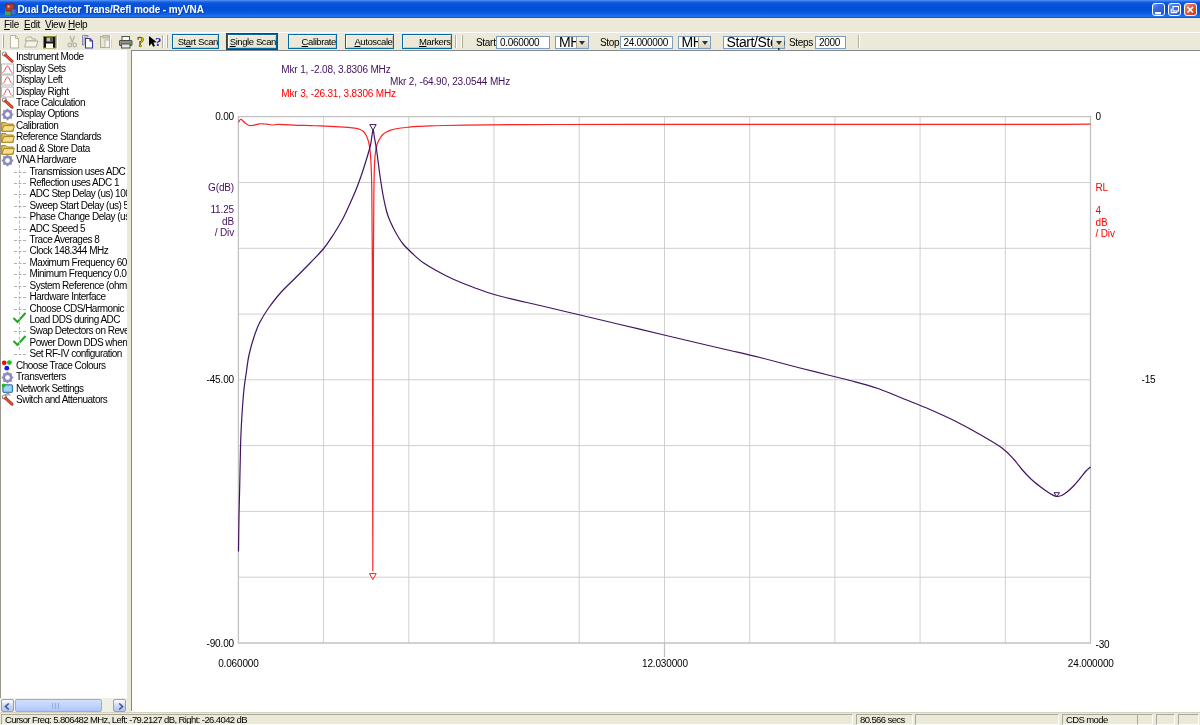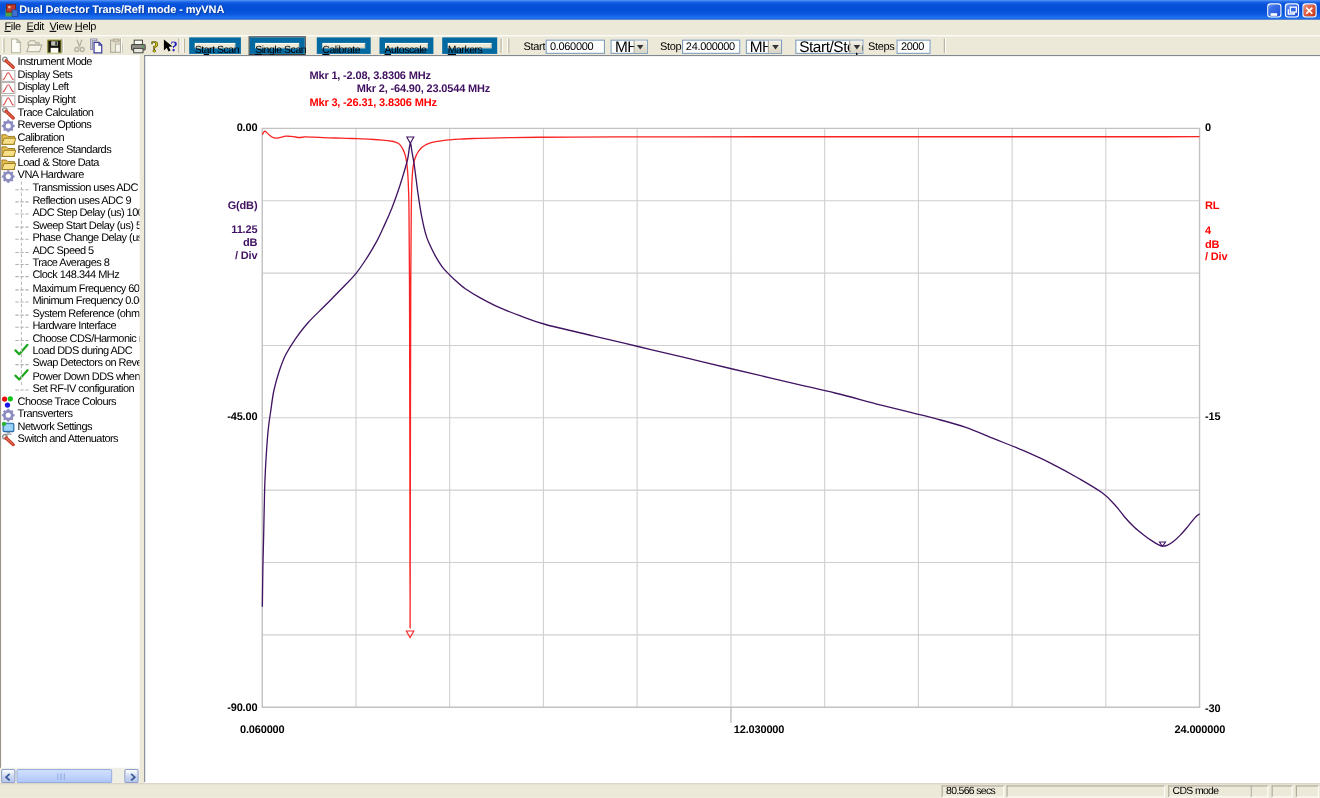--- a/index.html
+++ b/index.html
@@ -5,44 +5,44 @@
  font-family:"Liberation Sans",sans-serif;font-size:10px;color:#000}
 .abs{position:absolute}
 #titlebar{position:absolute;left:0;top:0;width:1200px;height:18px;
  background:linear-gradient(180deg,#5a96f8 0%,#2b74ec 7%,#0d56dd 16%,#0550d6 32%,#0450d5 52%,#0a56dd 68%,#1363e8 80%,#2173f3 90%,#1a67e0 95%,#0c4ab8 100%);}
 #title-text{position:absolute;left:17.5px;top:1.5px;height:16px;line-height:16px;color:#fff;
  font-size:10px;font-weight:bold;letter-spacing:-0.1px;text-shadow:1px 1px 1px #1040a0;}
 #menubar{position:absolute;left:0;top:18px;width:1200px;height:14px;background:#ECE9D8}
 #menubar span{position:absolute;top:1px;font-size:10px;letter-spacing:-0.3px}
 #toolbar{position:absolute;left:0;top:32px;width:1200px;height:18px;background:#ECE9D8;
  border-top:1px solid #fff;box-shadow:0 1px 0 #d8d4c6}
-.tbtn{position:absolute;top:1px;height:15px;background:#ECE9D8;border:5px solid #0369a1;
+.tbtn{position:absolute;top:1px;height:15px;background:#ECE9D8;border:1px solid #0369a1;
  box-shadow:inset 1px 1px 0 #fffef5, inset -1px -1px 0 #cdc9b8;
- text-align:left;line-height:13px;font-size:9.5px;color:#000;white-space:nowrap;letter-spacing:-0.4px}
+ text-align:right;line-height:13px;font-size:9.5px;color:#000;white-space:nowrap;letter-spacing:-0.4px}
 .tsep{position:absolute;top:2px;height:13px;width:1px;background:#b3af9e;box-shadow:1px 0 0 #fff}
 .tgrip{position:absolute;top:2px;height:13px;width:2px;border-left:1px solid #fff;border-right:1px solid #aca891}
 .tfield{position:absolute;top:2.5px;height:13px;background:#fff;border:1px solid #7F9DB9;
  font-size:10px;line-height:11px;padding:0 0 0 3px;white-space:nowrap;letter-spacing:-0.3px}
 .tlabel{position:absolute;top:4px;font-size:10px;white-space:nowrap;letter-spacing:-0.3px}
 .combo{position:absolute;top:2.5px;height:13px;background:#fff;border:1px solid #7F9DB9;font-size:11px}
 .combo .cb-txt{position:absolute;left:3px;top:0;line-height:11px;font-size:14px;letter-spacing:-0.4px;white-space:nowrap}
 .combo .cb-btn{position:absolute;right:0;top:0;width:12px;height:11px;background:linear-gradient(180deg,#f4f2ea,#d8d4c4);border-left:1px solid #a8a492}
 .combo .cb-btn:after{content:"";position:absolute;left:2.5px;top:4px;border:3.5px solid transparent;border-top:4px solid #333;border-bottom:0}
 #main{position:absolute;left:0;top:50px;width:1200px;height:662px;background:#fff}
 #tree{position:absolute;left:0;top:0;width:127px;height:648px;background:#fff;overflow:hidden}
 #splitter{position:absolute;left:127px;top:0;width:4px;height:662px;background:#ECE9D8}
 #chartpanel{position:absolute;left:131px;top:0;width:1069px;height:661px;background:#fff;
  border-left:1px solid #828790;border-top:1px solid #828790}
 .trow{position:absolute;left:0;height:12px;line-height:12px;white-space:nowrap;font-size:10px;letter-spacing:-0.5px}
 #hscroll{position:absolute;left:0;top:698px;width:127px;height:14px;background:#f0efe6}
 #statusbar{position:absolute;left:0;top:712px;width:1200px;height:13px;background:#ECE9D8;
  border-top:1px solid #d6d2c2}
 .pane{position:absolute;top:1px;height:11px;border:1px solid;border-color:#aca899 #fffef8 #fffef8 #aca899;
  line-height:9px;font-size:9.5px;padding-left:3px;overflow:hidden;white-space:nowrap;letter-spacing:-0.6px}
-.chartlabel{position:absolute;font-weight:bold;font-size:10px;white-space:nowrap;letter-spacing:-0.15px}
+.chartlabel{position:absolute;font-weight:normal;font-size:10px;white-space:nowrap;letter-spacing:-0.15px}
 </style></head><body>
 <div id="titlebar">
  <svg class="abs" style="left:4px;top:3px" width="13" height="13" viewBox="0 0 13 13">
   <rect x="1" y="5" width="7" height="7" fill="#4aa34a"></rect>
   <rect x="2" y="1" width="8" height="7" fill="#c0392b" stroke="#7a1f12" stroke-width="0.8"></rect>
   <rect x="7" y="6" width="5" height="6" fill="#3f6fd0" stroke="#234a9e" stroke-width="0.8"></rect>
   <rect x="3.5" y="2.5" width="2" height="2" fill="#f0c0a0"></rect>
  </svg>
  <div id="title-text">Dual Detector Trans/Refl mode - myVNA</div>
  <div class="abs" style="left:1151.5px;top:2.5px;width:13.5px;height:13.5px;border-radius:3px;border:1px solid #fff;background:linear-gradient(135deg,#7aa1f0 0%,#3a6fe8 30%,#1e50d8 100%)"></div>
@@ -167,21 +167,21 @@
             <path d="M0.7,6.5 h2"></path>
             <path d="M10.3,6.5 h2"></path>
             <path d="M2.4,2.4 l1.4,1.4"></path>
             <path d="M9.2,9.2 l1.4,1.4"></path>
             <path d="M10.6,2.4 l-1.4,1.4"></path>
             <path d="M3.8,9.2 l-1.4,1.4"></path>
           </g>
         </g>
         <circle cx="6.5" cy="6.5" r="1.9" fill="#fff"></circle>
       </svg>
-<div class="trow" style="left:16px;top:58.4px">Reverse Options</div>
+<div class="trow" style="left:16px;top:58.4px">Display Options</div>
 <svg class="abs" style="left:1px;top:69.8px" width="14" height="12" viewBox="0 0 14 12">
         <path d="M0.7,2.5 h4 l1.5,1.5 h6 v7.2 h-11.5 z" fill="#e8c050" stroke="#9c7c20" stroke-width="0.9"></path>
         <path d="M0.7,11.2 L2.8,5.6 h10.7 l-2,5.6 z" fill="#f8e088" stroke="#9c7c20" stroke-width="0.9"></path>
       </svg>
 <div class="trow" style="left:16px;top:69.8px">Calibration</div>
 <svg class="abs" style="left:1px;top:81.2px" width="14" height="12" viewBox="0 0 14 12">
         <path d="M0.7,2.5 h4 l1.5,1.5 h6 v7.2 h-11.5 z" fill="#e8c050" stroke="#9c7c20" stroke-width="0.9"></path>
         <path d="M0.7,11.2 L2.8,5.6 h10.7 l-2,5.6 z" fill="#f8e088" stroke="#9c7c20" stroke-width="0.9"></path>
       </svg>
 <div class="trow" style="left:16px;top:81.2px">Reference Standards</div>
@@ -203,21 +203,21 @@
             <path d="M10.6,2.4 l-1.4,1.4"></path>
             <path d="M3.8,9.2 l-1.4,1.4"></path>
           </g>
         </g>
         <circle cx="6.5" cy="6.5" r="1.9" fill="#fff"></circle>
       </svg>
 <div class="trow" style="left:16px;top:104.1px">VNA Hardware</div>
 <div class="abs" style="left:14px;top:121.5px;width:12px;border-top:1px dashed #b0b0b0"></div>
 <div class="trow" style="left:29.5px;top:115.5px">Transmission uses ADC 2</div>
 <div class="abs" style="left:14px;top:132.9px;width:12px;border-top:1px dashed #b0b0b0"></div>
-<div class="trow" style="left:29.5px;top:126.9px">Reflection uses ADC 9</div>
+<div class="trow" style="left:29.5px;top:126.9px">Reflection uses ADC 1</div>
 <div class="abs" style="left:14px;top:144.3px;width:12px;border-top:1px dashed #b0b0b0"></div>
 <div class="trow" style="left:29.5px;top:138.3px">ADC Step Delay (us) 1000</div>
 <div class="abs" style="left:14px;top:155.8px;width:12px;border-top:1px dashed #b0b0b0"></div>
 <div class="trow" style="left:29.5px;top:149.8px">Sweep Start Delay (us) 5000</div>
 <div class="abs" style="left:14px;top:167.2px;width:12px;border-top:1px dashed #b0b0b0"></div>
 <div class="trow" style="left:29.5px;top:161.2px">Phase Change Delay (us) 0</div>
 <div class="abs" style="left:14px;top:178.6px;width:12px;border-top:1px dashed #b0b0b0"></div>
 <div class="trow" style="left:29.5px;top:172.6px">ADC Speed 5</div>
 <div class="abs" style="left:14px;top:190.0px;width:12px;border-top:1px dashed #b0b0b0"></div>
 <div class="trow" style="left:29.5px;top:184.0px">Trace Averages 8</div>
@@ -301,27 +301,27 @@
 <div class="chartlabel" style="left:0px;top:152.0px;width:102px;text-align:right;color:#401060;height:13px;line-height:13px">11.25</div>
 <div class="chartlabel" style="left:0px;top:163.5px;width:102px;text-align:right;color:#401060;height:13px;line-height:13px">dB</div>
 <div class="chartlabel" style="left:0px;top:175.0px;width:102px;text-align:right;color:#401060;height:13px;line-height:13px">/ Div</div>
 <div class="chartlabel" style="left:0px;top:322.3px;width:102px;text-align:right;color:#000;height:13px;line-height:13px">-45.00</div>
 <div class="chartlabel" style="left:0px;top:586.0px;width:102px;text-align:right;color:#000;height:13px;line-height:13px">-90.00</div>
 <div class="chartlabel" style="left:963.5px;top:59.2px;width:60px;text-align:left;color:#000;height:13px;line-height:13px">0</div>
 <div class="chartlabel" style="left:963.5px;top:130.0px;width:60px;text-align:left;color:#f00;height:13px;line-height:13px">RL</div>
 <div class="chartlabel" style="left:963.5px;top:152.5px;width:60px;text-align:left;color:#f00;height:13px;line-height:13px">4</div>
 <div class="chartlabel" style="left:963.5px;top:164.5px;width:60px;text-align:left;color:#f00;height:13px;line-height:13px">dB</div>
 <div class="chartlabel" style="left:963.5px;top:176.0px;width:60px;text-align:left;color:#f00;height:13px;line-height:13px">/ Div</div>
-<div class="chartlabel" style="left:963.5px;top:322.3px;width:60px;text-align:left;color:#000;height:13px;line-height:13px">-15</div>
+<div class="chartlabel" style="left:963.5px;top:322.3px;width:60px;text-align:right;color:#000;height:13px;line-height:13px">-15</div>
 <div class="chartlabel" style="left:963.5px;top:586.5px;width:60px;text-align:left;color:#000;height:13px;line-height:13px">-30</div>
 <div class="chartlabel" style="left:76.4px;top:606.0px;width:60px;text-align:center;color:#000;height:13px;line-height:13px">0.060000</div>
-<div class="chartlabel" style="left:528px;top:606.0px;width:60px;text-align:center;color:#000;height:13px;line-height:13px">12.030000</div>
+<div class="chartlabel" style="left:510px;top:606.0px;width:60px;text-align:left;color:#000;height:13px;line-height:13px">12.030000</div>
 <div class="chartlabel" style="left:928.8px;top:606.0px;width:60px;text-align:center;color:#000;height:13px;line-height:13px">24.000000</div>
 <div class="chartlabel" style="left:149.3px;top:11.8px;width:220px;text-align:left;color:#401060;height:13px;line-height:13px">Mkr 1, -2.08, 3.8306 MHz</div>
-<div class="chartlabel" style="left:143px;top:23.6px;width:220px;text-align:center;color:#401060;height:13px;line-height:13px">Mkr 2, -64.90, 23.0544 MHz</div>
+<div class="chartlabel" style="left:158px;top:23.6px;width:220px;text-align:right;color:#401060;height:13px;line-height:13px">Mkr 2, -64.90, 23.0544 MHz</div>
 <div class="chartlabel" style="left:149.3px;top:35.5px;width:220px;text-align:left;color:#f00;height:13px;line-height:13px">Mkr 3, -26.31, 3.8306 MHz</div>
 </div>
 <div class="abs" style="left:0;top:0;width:1px;height:662px;background:#9a968a"></div>
 </div>
 <div id="hscroll">
 <div class="abs" style="left:0.5px;top:0.5px;width:13px;height:13px;border-radius:2px;border:1px solid #8ca0ce;background:linear-gradient(180deg,#fdfeff,#c7d3f1 60%,#b7c6ec)">
  <svg class="abs" style="left:2.5px;top:3px" width="7" height="7" viewBox="0 0 7 7">
         <path d="M4.8,0.5 L1.5,3.5 L4.8,6.5" fill="none" stroke="#3b5a95" stroke-width="1.6"></path>
       </svg>
     </div>
@@ -330,19 +330,20 @@
         <path d="M2.2,0.5 L5.5,3.5 L2.2,6.5" fill="none" stroke="#3b5a95" stroke-width="1.6"></path>
       </svg>
     </div>
 <div class="abs" style="left:14.5px;top:0.5px;width:87px;height:13px;border-radius:2px;border:1px solid #97aede;background:linear-gradient(180deg,#cfdffe,#c2d4fc 50%,#aec6f8)">
  <svg class="abs" style="left:36px;top:3.5px" width="9" height="6" viewBox="0 0 9 6">
         <path d="M0.5,0 v6 M3.5,0 v6 M6.5,0 v6" stroke="#98b0e4" stroke-width="1.2"></path>
       </svg>
     </div>
 </div>
 <div id="statusbar">
+<div class="pane" style="left:1px;width:852px">Cursor Freq: 5.806482 MHz, Left: -79.2127 dB, Right: -26.4042 dB</div>
 <div class="pane" style="left:856px;width:57px">80.566 secs</div>
 <div class="pane" style="left:915px;width:144px"></div>
 <div class="pane" style="left:1062px;width:76px">CDS mode</div>
 <div class="pane" style="left:1137px;width:16px"></div>
 <div class="pane" style="left:1156px;width:19px"></div>
 <div class="pane" style="left:1178px;width:21px"></div>
 </div>
 
 </body></html>

